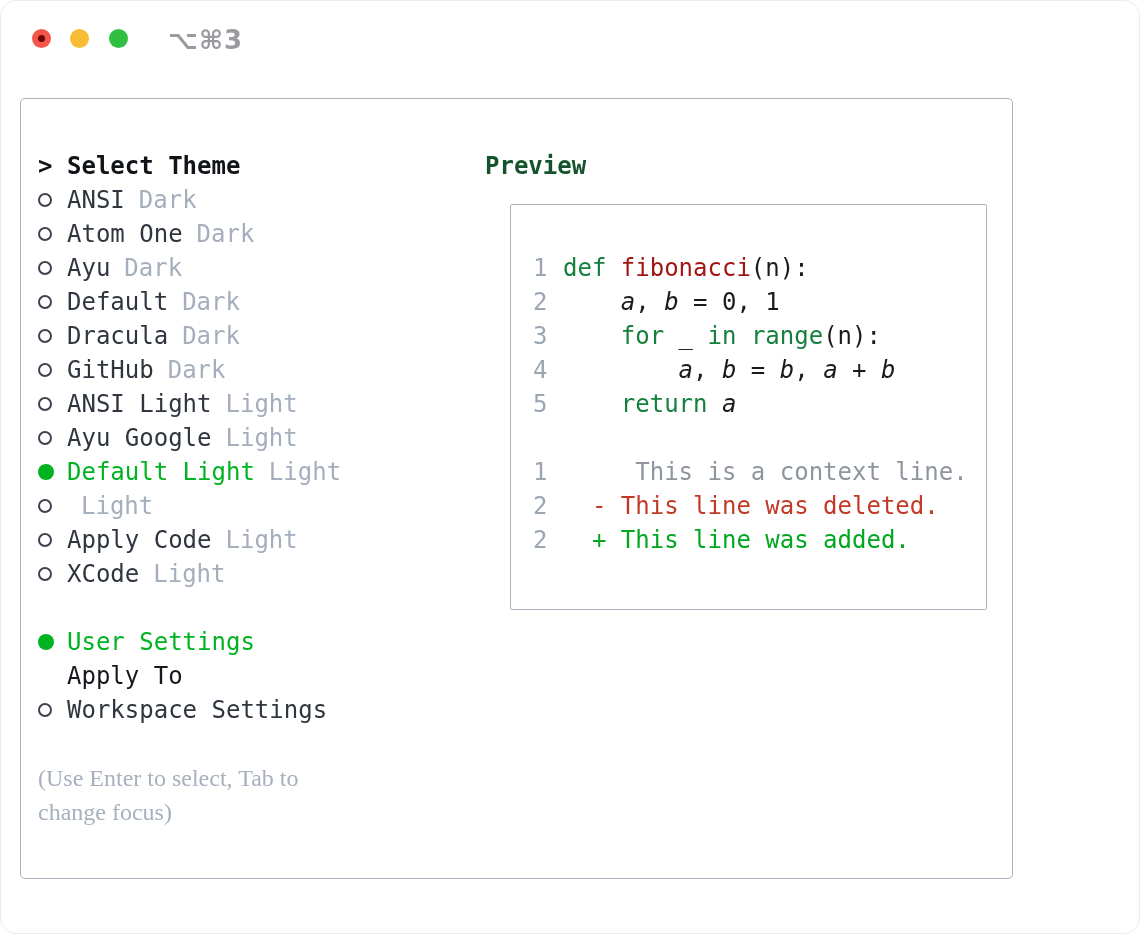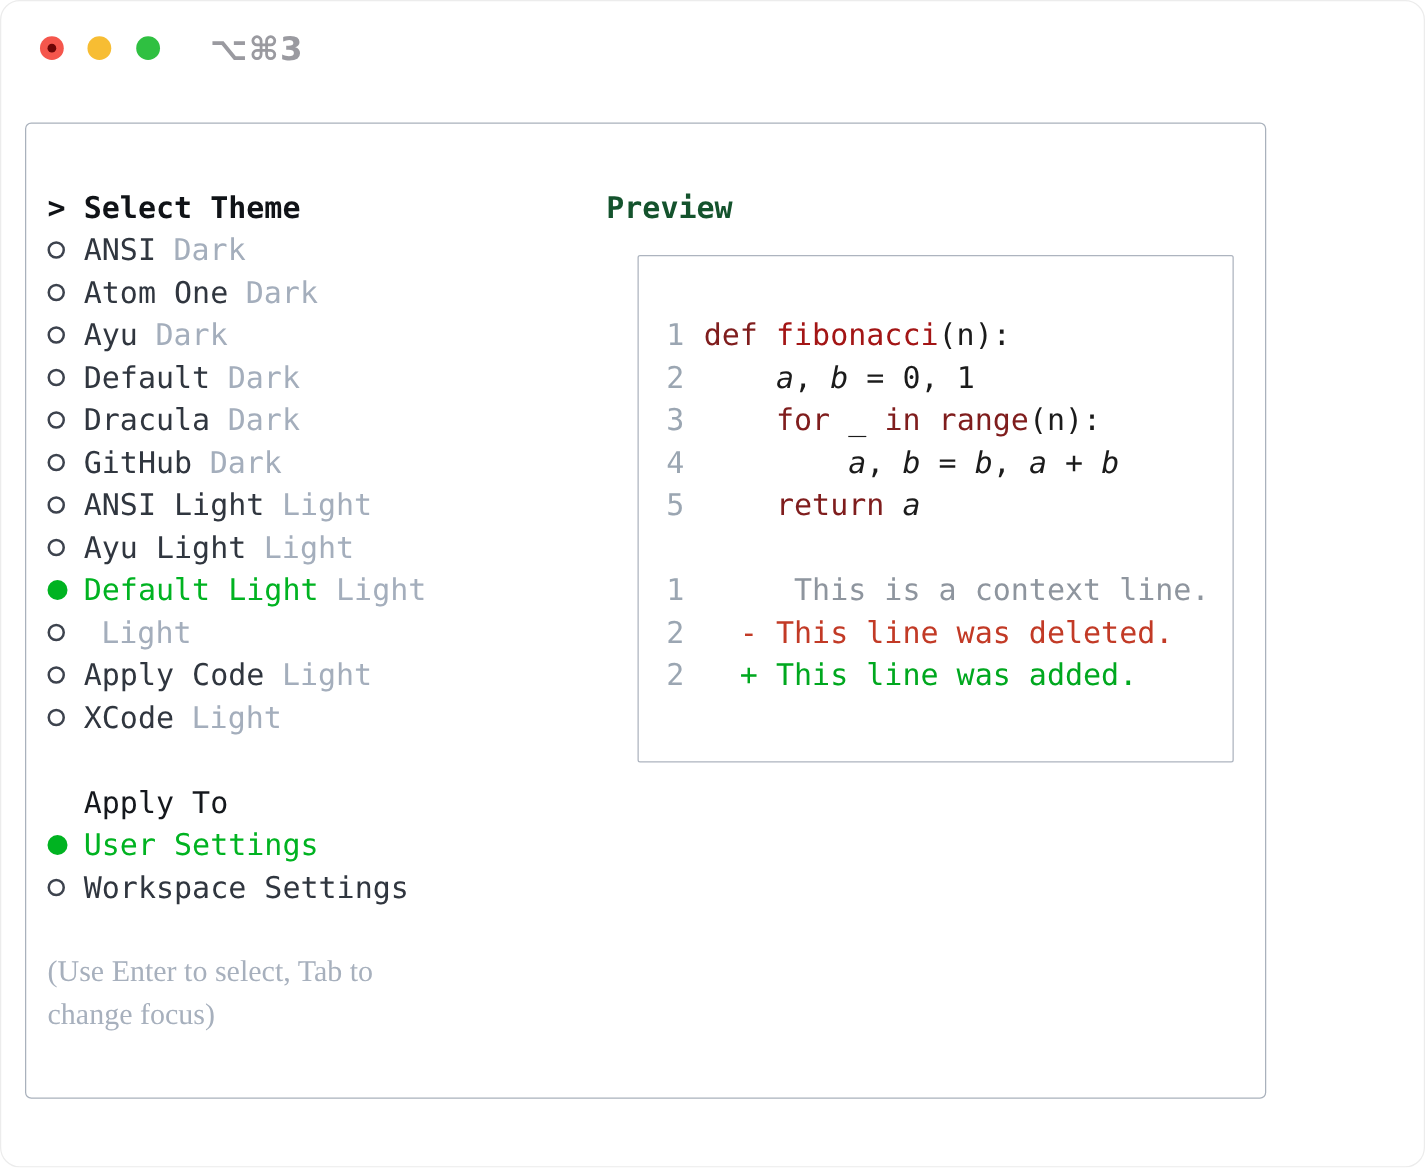--- a/index.html
+++ b/index.html
@@ -150,21 +150,21 @@
     line-height: 34px;
     font-size: 24px;
     white-space: pre;
     color: #1b1b1b;
   }
   .num {
     display: inline-block;
     width: 30px;
     color: #9ba6b2;
   }
-  .kw    { color: #7f1d1d; text-align: center; }
+  .kw    { color: #15803d; text-align: center; }
   .fn    { color: #a31515; }
   .plain { color: #1b1b1b; }
   .var   { color: #1b1b1b; font-style: italic; }
   .ctx   { color: #8e959e; }
   .del   { color: #c23a26; }
   .add   { color: #00a81f; }
 </style>
 </head>
 <body>
 
@@ -225,21 +225,21 @@
       </div>
 
       <div class="row option">
         <span class="marker"><span class="radio"></span></span>
         <span class="name">ANSI Light</span>
         <span class="variant">Light</span>
       </div>
 
       <div class="row option">
         <span class="marker"><span class="radio"></span></span>
-        <span class="name">Ayu Light</span>
+        <span class="name">Ayu Google</span>
         <span class="variant">Light</span>
       </div>
 
       <div class="row option selected">
         <span class="marker"><span class="radio on"></span></span>
         <span class="name">Default Light</span>
         <span class="variant">Light</span>
       </div>
 
       <div class="row option">
@@ -254,30 +254,30 @@
       </div>
 
       <div class="row option">
         <span class="marker"><span class="radio"></span></span>
         <span class="name">XCode</span>
         <span class="variant">Light</span>
       </div>
 
       <div class="spacer"></div>
 
+      <div class="row option selected">
+        <span class="marker"><span class="radio on"></span></span>
+        <span class="name">User Settings</span>
+      </div>
+
       <div class="row">
         <span class="marker"></span>
         <span class="section-title">Apply To</span>
       </div>
 
-      <div class="row option selected">
-        <span class="marker"><span class="radio on"></span></span>
-        <span class="name">User Settings</span>
-      </div>
-
       <div class="row option">
         <span class="marker"><span class="radio"></span></span>
         <span class="name">Workspace Settings</span>
       </div>
 
       <div class="spacer"></div>
 
       <div class="help-line">(Use Enter to select, Tab to</div>
       <div class="help-line">change focus)</div>
 

